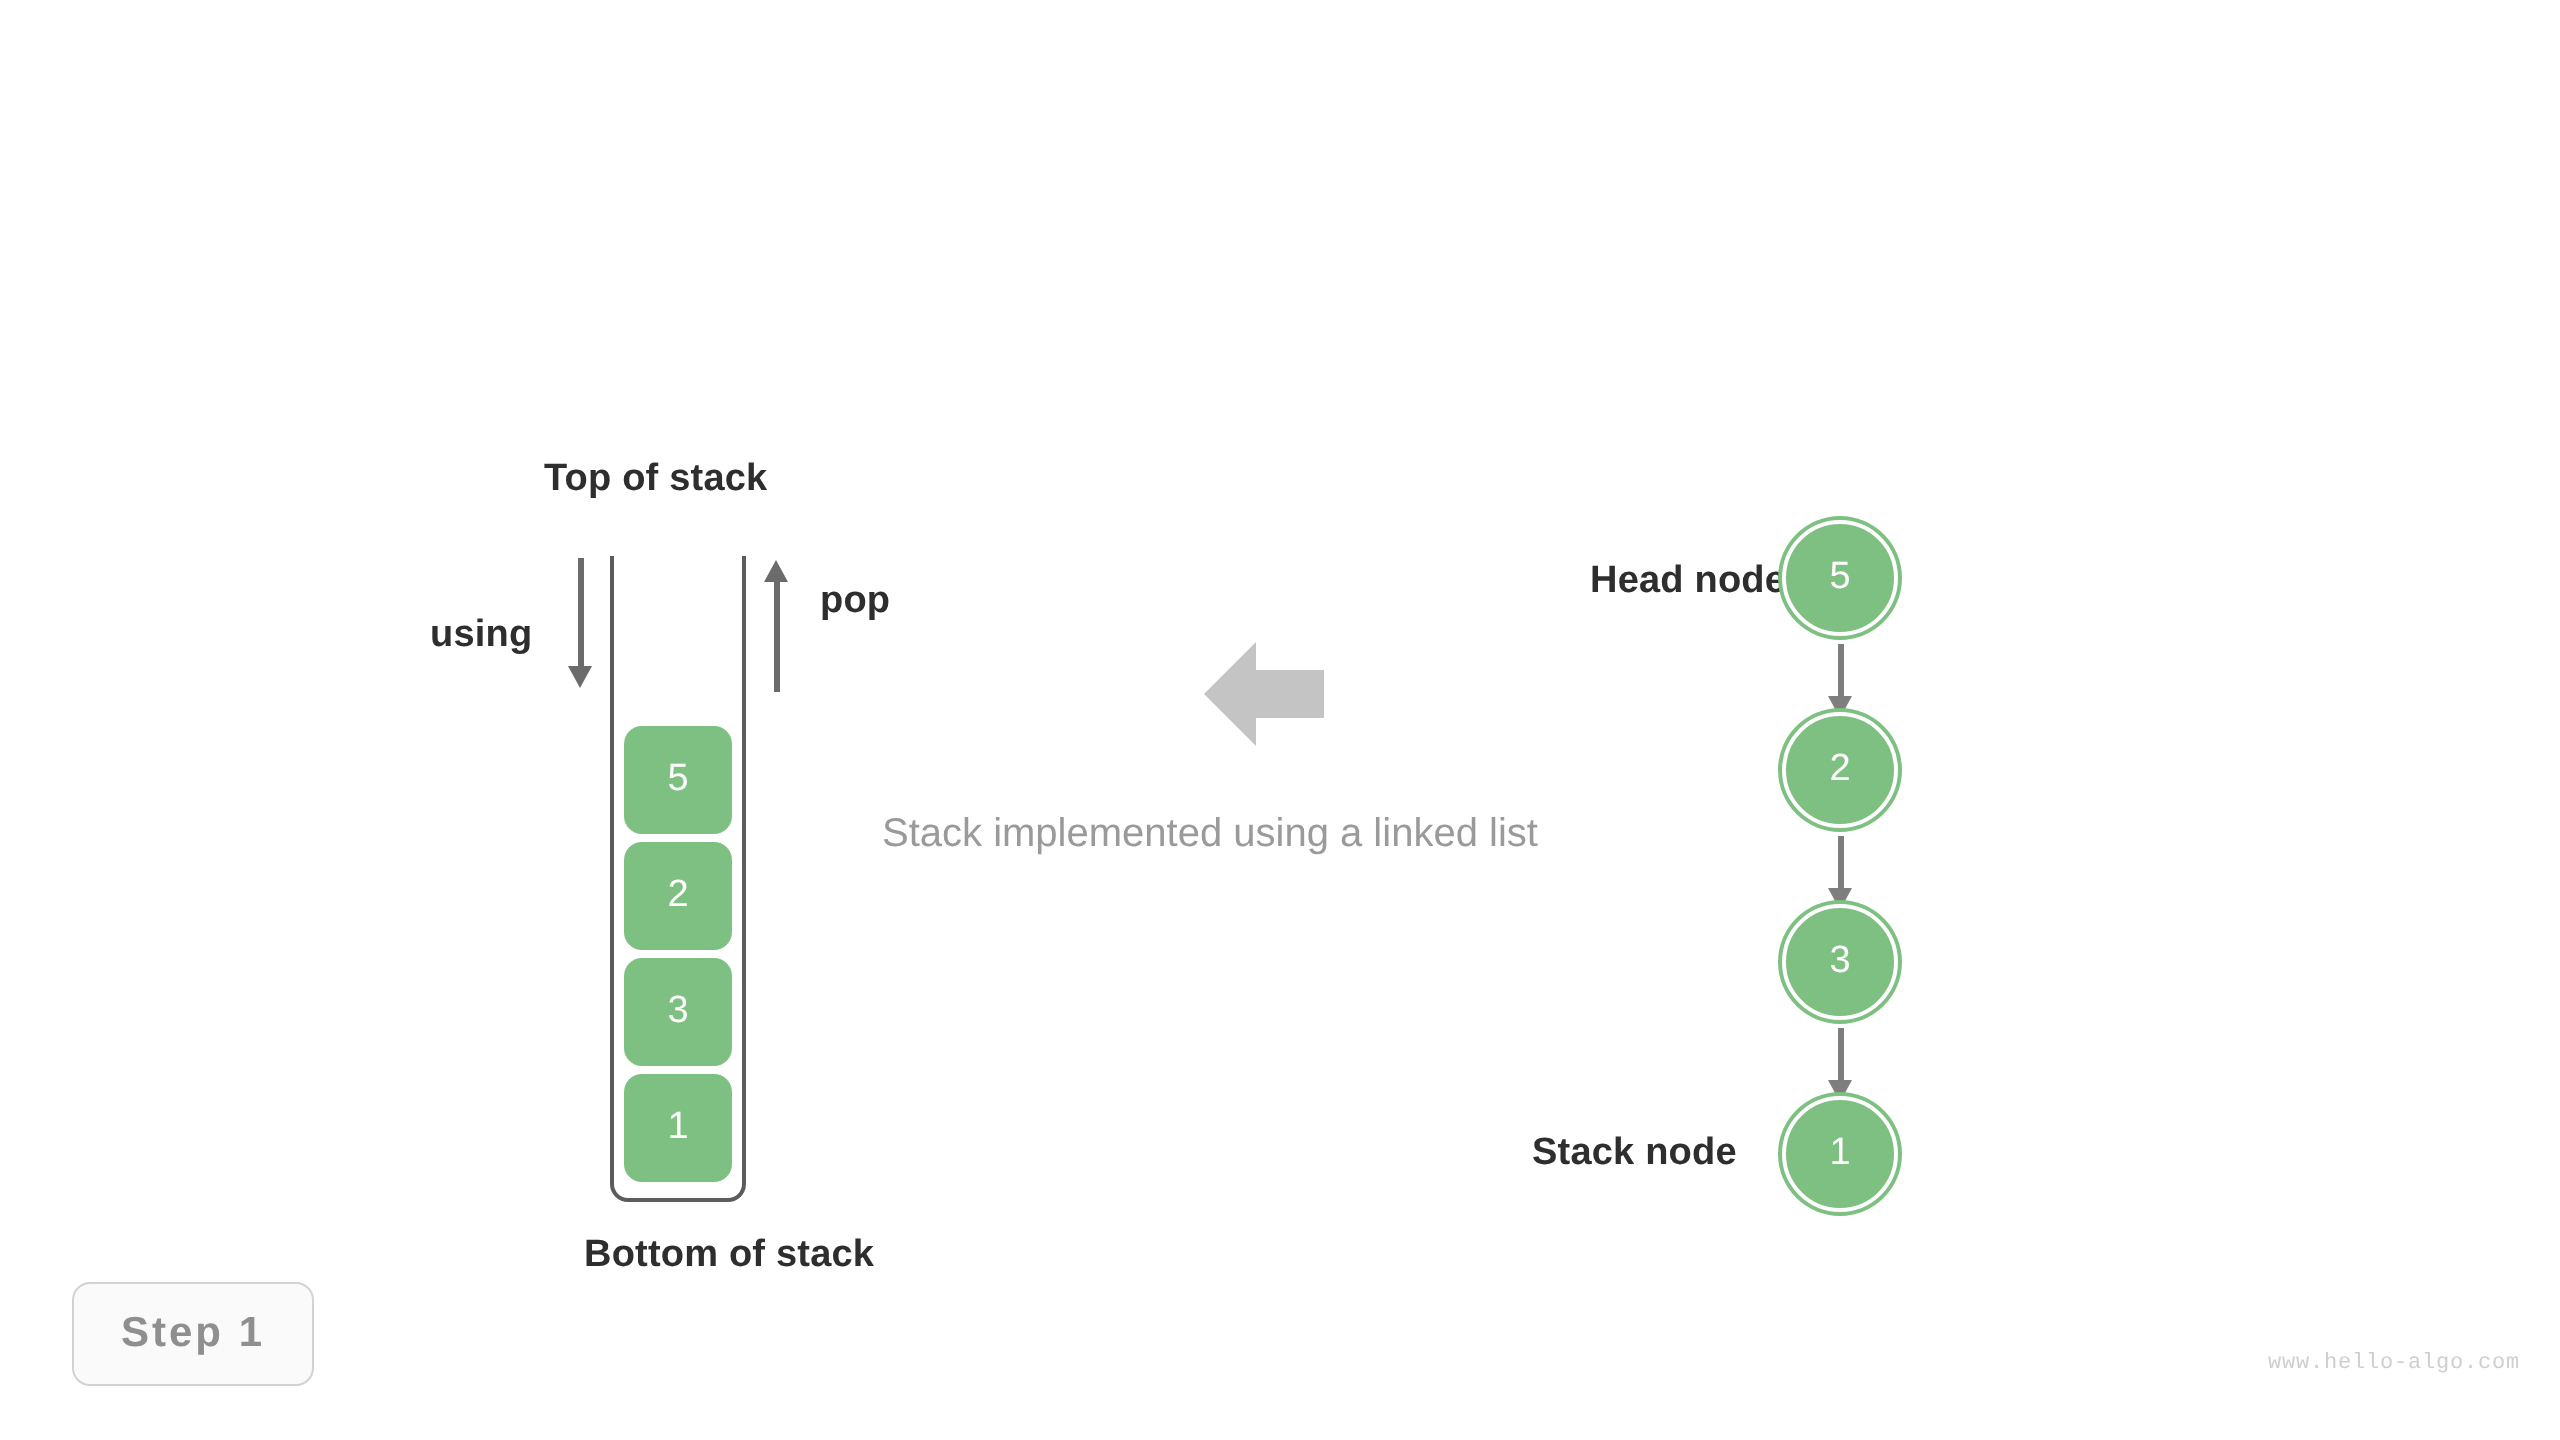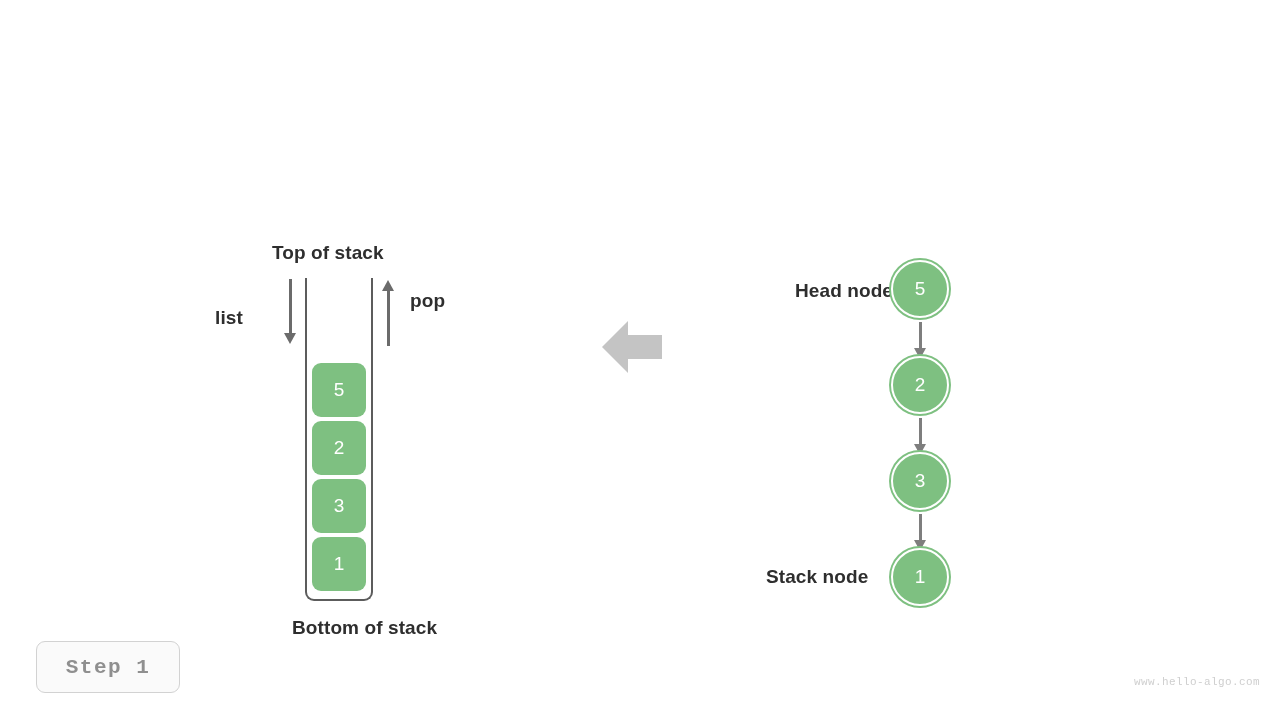--- a/index.html
+++ b/index.html
@@ -138,29 +138,29 @@
     border-left: 6px solid transparent;
     border-right: 6px solid transparent;
     border-top: 11px solid #7e7e7e;
   }
 
   
   .step-badge {
     position: absolute;
     left: 36px;
     top: 641px;
-    width: 144px;
+    width: 121px;
     height: 52px;
     border: 1px solid #d2d2d2;
     border-radius: 9px;
     background: #fafafa;
     display: flex;
     align-items: center;
     justify-content: center;
-    font-family: Liberation Mono, monospace;
+    font-family: Liberation Sans, sans-serif;
     font-weight: bold;
     font-size: 21px;
     letter-spacing: 1.5px;
     color: #8f8f8f;
     box-sizing: border-box;
   }
 
   
   .watermark {
     position: absolute;
@@ -171,25 +171,25 @@
     color: #cfcfcf;
     letter-spacing: .4px;
     white-space: nowrap;
   }
 </style>
 </head>
 <body>
 
 <div id="canvas">
 
-  <div class="label-bold" style="left:272px; top:242px;text-align:center;">Top of stack</div>
+  <div class="label-bold" style="left:272px; top:229px;text-align:center;">Top of stack</div>
 
   <div class="vline" style="left:289px; top:279px; height:56px;"></div>
   <div class="arrowhead down" style="left:284px; top:333px;"></div>
-  <div class="label-bold" style="left:215px; top:307px;">list</div>
+  <div class="label-bold" style="left:215px; top:307px;">using</div>
 
   <div class="vline" style="left:387px; top:290px; height:56px;"></div>
   <div class="arrowhead up" style="left:382px; top:280px;"></div>
   <div class="label-bold" style="left:410px; top:290px;">pop</div>
 
   <div class="stack-container"></div>
 
   <div class="stack-items">
     <div class="stack-box">5</div>
     <div class="stack-box">2</div>
@@ -198,20 +198,21 @@
   </div>
 
   <div class="label-bold" style="left:252px; top:617px;margin-left:40px;">Bottom of stack</div>
 
   <div class="big-arrow">
     <svg width="60" height="58" viewBox="0 0 60 58" xmlns="http://www.w3.org/2000/svg">
       <polygon points="0,29 26,3 26,17 60,17 60,41 26,41 26,55" fill="#c4c4c4"></polygon>
     </svg>
   </div>
 
+  <div class="caption" style="left:441px; top:406px;">Stack implemented using a linked list</div>
 
   <div class="label-bold" style="left:795px; top:280px;">Head node</div>
 
   <div class="ll-node" style="left:891px; top:260px;">5</div>
 
   <div class="ll-link" style="top:322px; height:29px;"></div>
   <div class="ll-arrowhead" style="top:348px;"></div>
 
   <div class="ll-node" style="left:891px; top:356px;">2</div>
 

